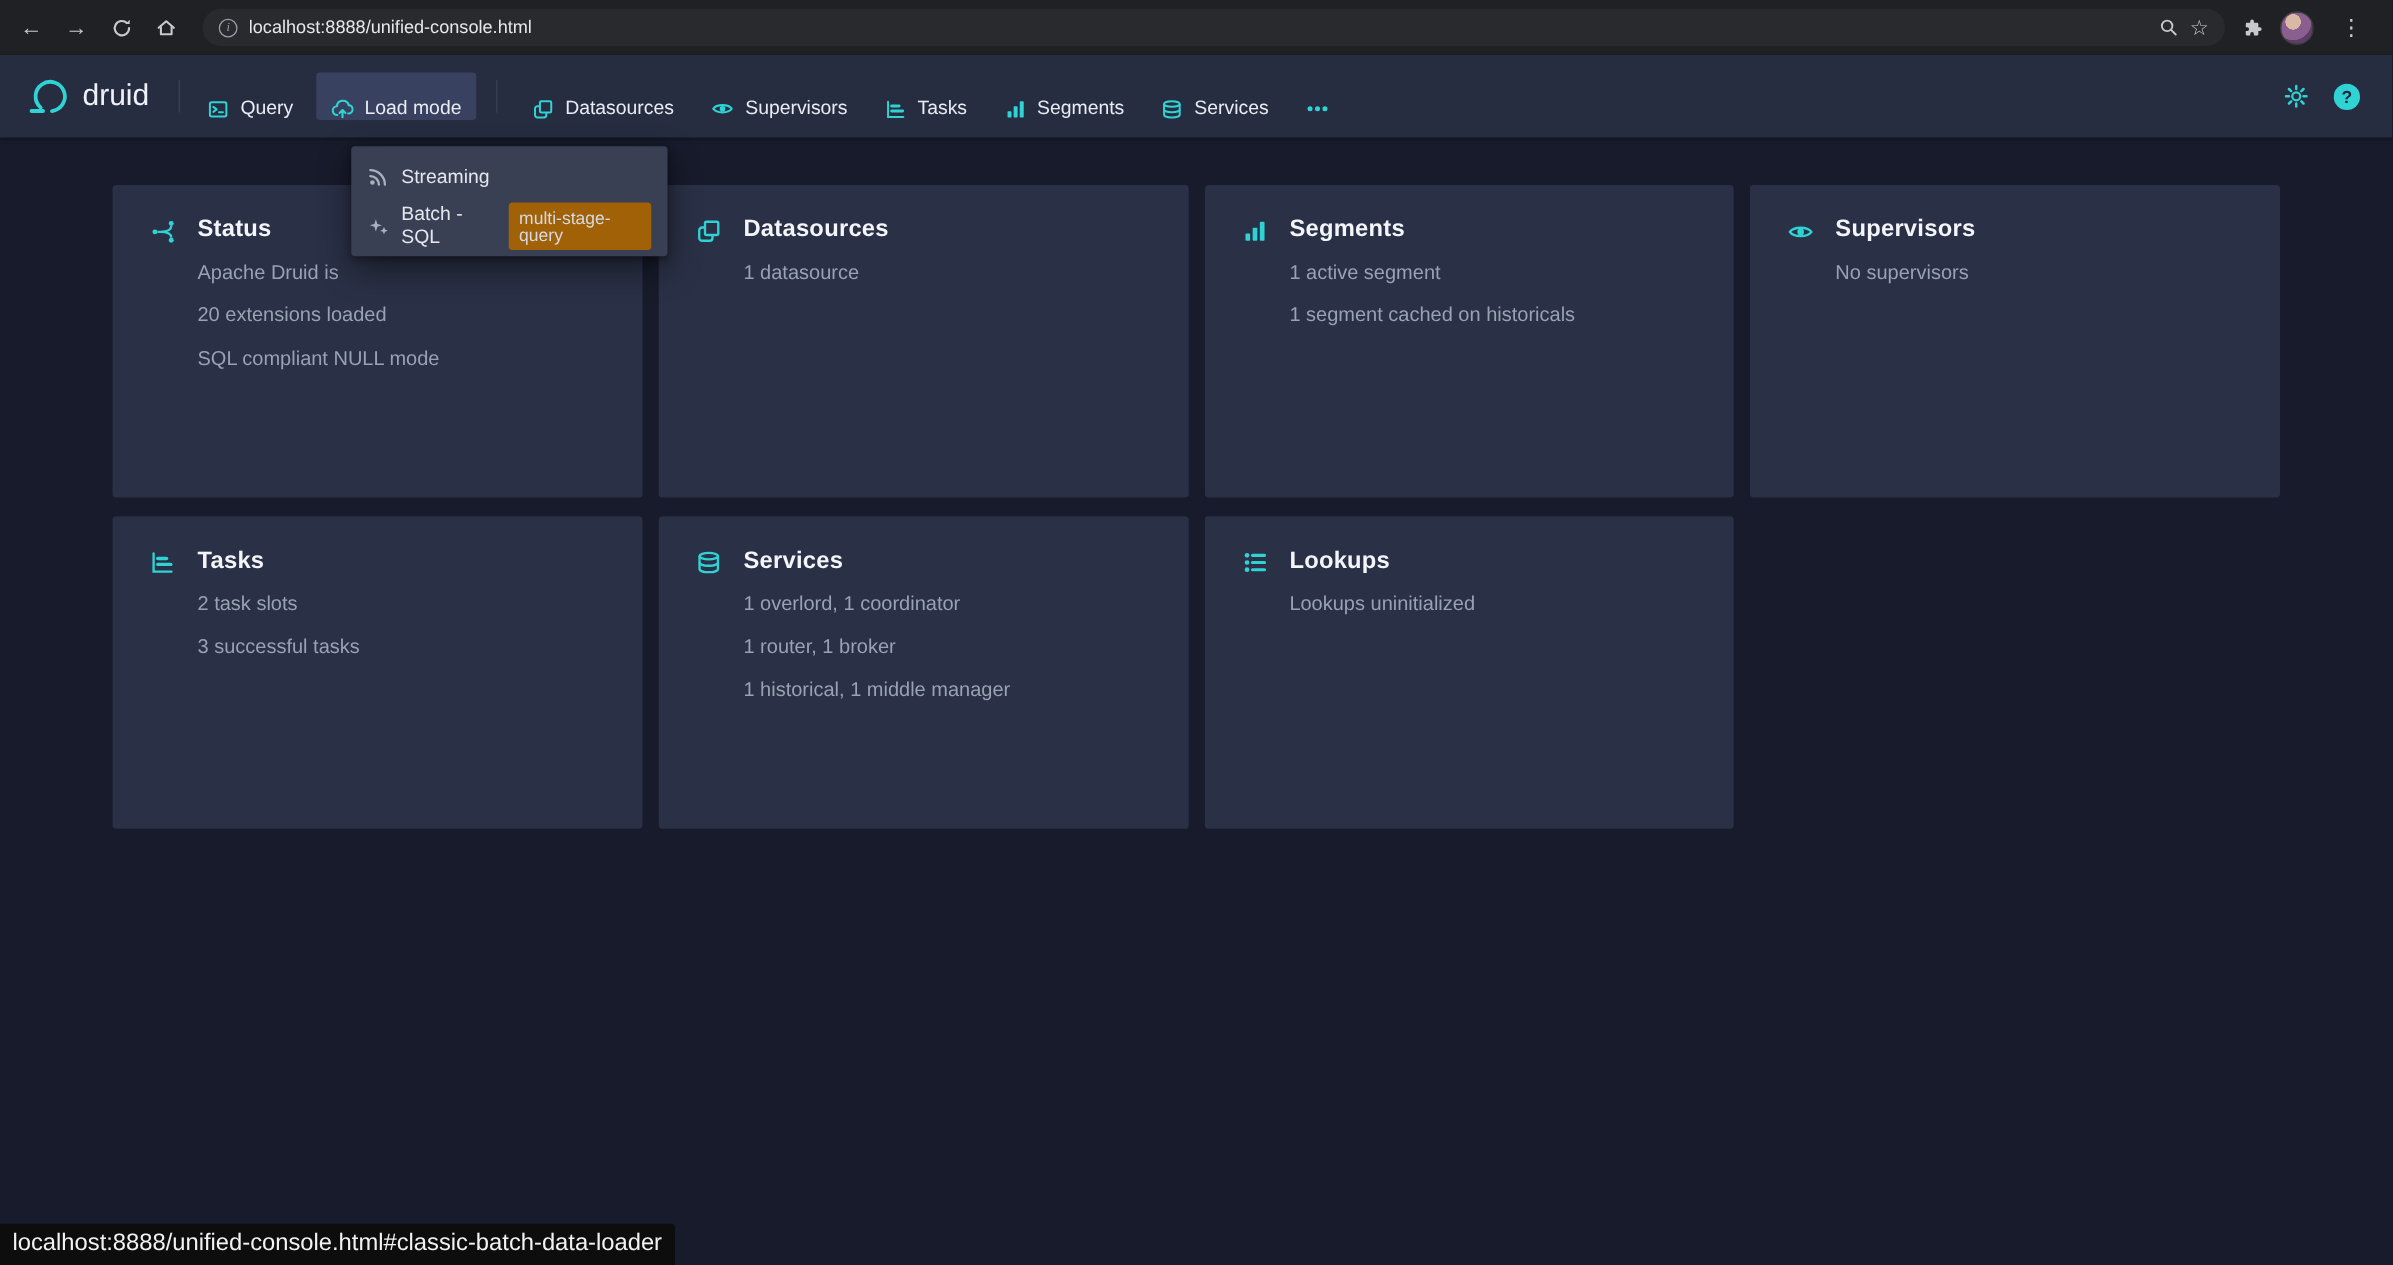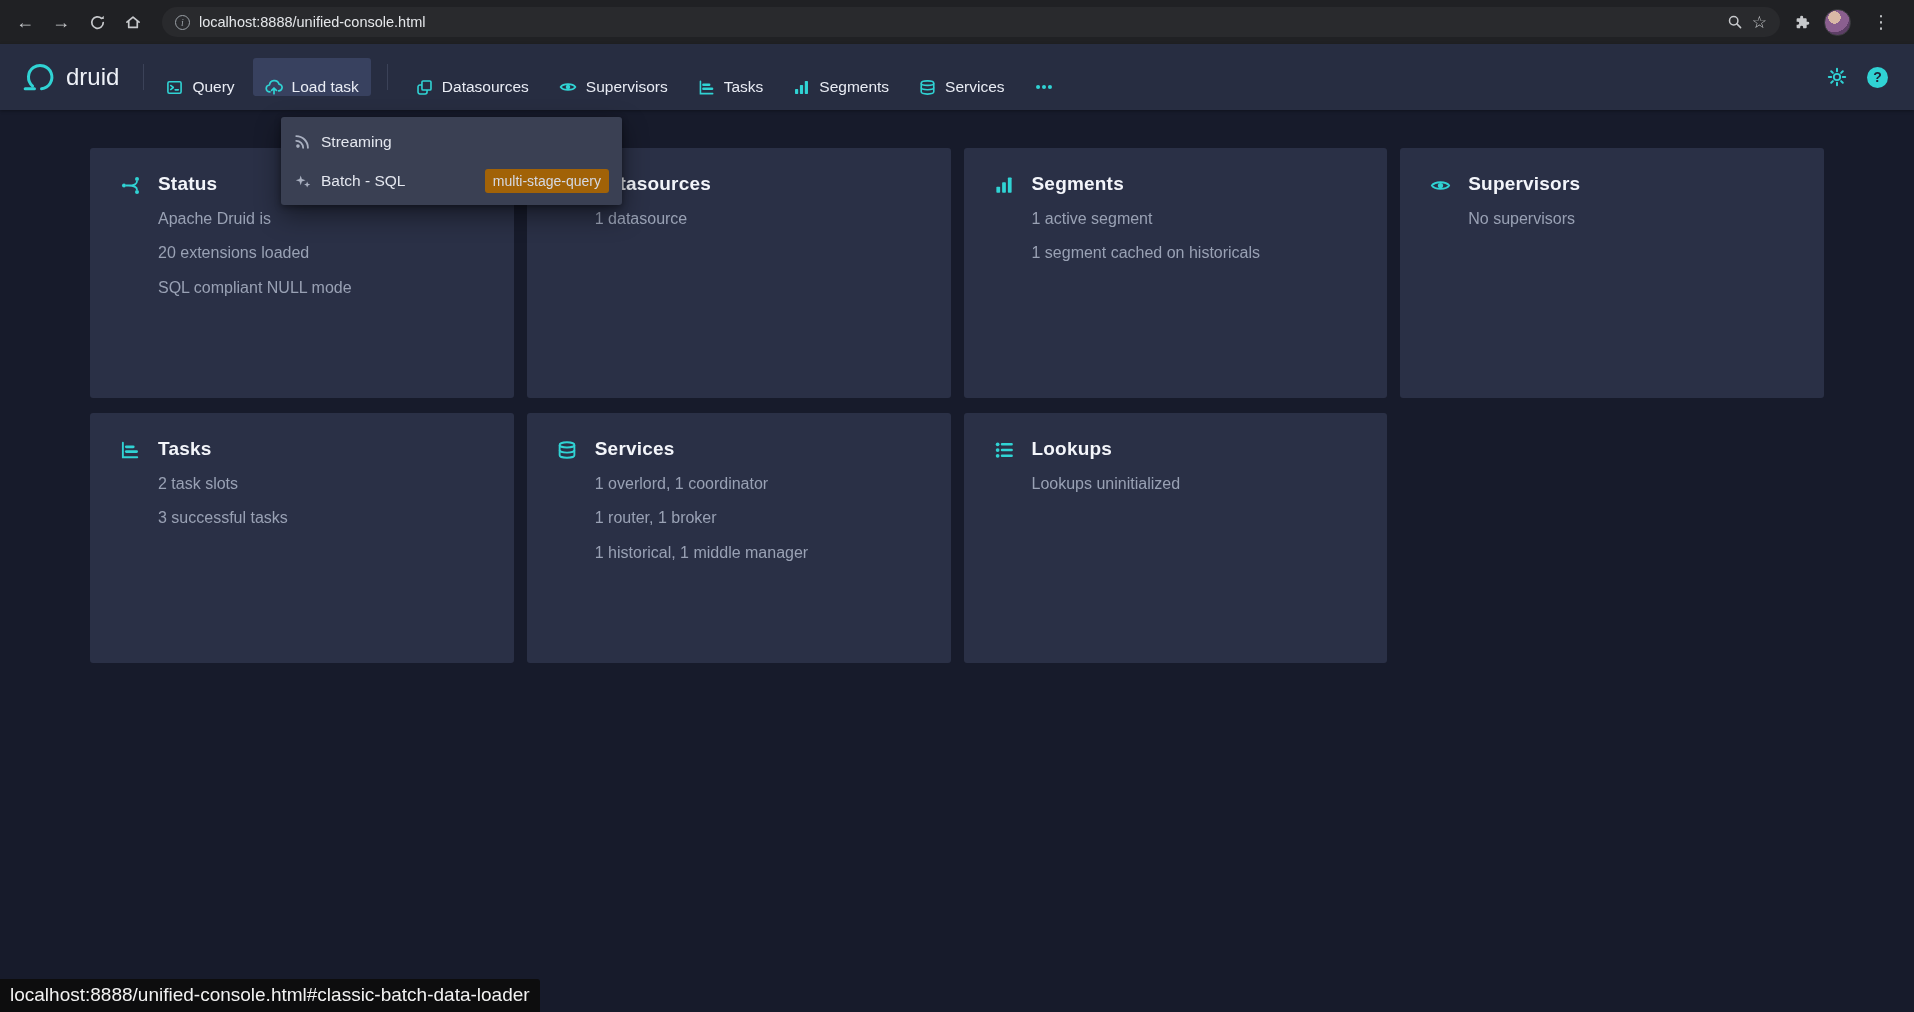--- a/index.html
+++ b/index.html
@@ -45,21 +45,21 @@
   
   .cards{position:absolute;top:110px;left:0;right:0;padding:38px 90px;display:grid;
         grid-template-columns:repeat(4,1fr);gap:15px 13px;}
   .card{position:relative;background:#2a3046;border-radius:3px;height:250px;
         padding:25px 24px 0 68px;cursor:pointer;}
   .card-icon{position:absolute;left:30px;top:27px;color:var(--accent);display:flex;}
   .card h2{margin:0 0 15px;font-size:19px;font-weight:bold;color:#f3f5fa;letter-spacing:.2px;}
   .card .ln{margin:0 0 16px;font-size:16px;color:#99a1b4;line-height:1.15;}
 
   
-  .menu{position:absolute;left:281px;top:117px;width:341px;background:#3a4053;border-radius:3px;
+  .menu{position:absolute;left:281px;top:117px;width:253px;background:#3a4053;border-radius:3px;
         padding:5px;z-index:50;box-shadow:0 2px 6px rgba(0,0,0,.35),0 10px 26px rgba(0,0,0,.45);}
   .mitem{display:flex;align-items:center;gap:10px;height:39px;padding:0 8px;border-radius:2px;
         color:#e4e7ef;font-size:15.5px;cursor:pointer;}
   .mitem.hl{background:#4b5269;}
   .micon{color:#a9b0c0;display:flex;flex:0 0 auto;}
   .mtag{margin-left:auto;background:#a16207;color:#d5d9e4;font-size:14px;line-height:1;
         padding:5px 8px;border-radius:3px;}
 
   
   .statusbar{position:absolute;left:0;bottom:0;background:#0d0d0e;color:#f2f2f2;font-size:19px;
@@ -132,21 +132,21 @@
       <span>Query</span>
     </div>
 
     <div class="navitem active">
       <span class="ic-a">
         <svg width="18" height="18" viewBox="0 0 16 16" fill="none" stroke="currentColor" stroke-width="1.5" stroke-linecap="round" stroke-linejoin="round">
             <path d="M4.4 12.4a3.1 3.1 0 0 1-.4-6.2 4.3 4.3 0 0 1 8.4-.8 3 3 0 0 1-.4 6"></path>
             <path d="M8 14V9.2M5.9 11 8 8.9l2.1 2.1"></path>
           </svg>
       </span>
-      <span>Load task</span>
+      <span>Load mode</span>
     </div>
 
     <div class="vdiv"></div>
 
     <div class="navitem">
       <span class="ic-a">
         <svg width="17" height="17" viewBox="0 0 16 16" fill="none" stroke="currentColor" stroke-width="1.5" stroke-linejoin="round">
             <rect x="5.6" y="1.9" width="8.5" height="8.5" rx="1"></rect>
             <path d="M10.4 10.4v1.9a1.8 1.8 0 0 1-1.8 1.8H3.7a1.8 1.8 0 0 1-1.8-1.8V7.4a1.8 1.8 0 0 1 1.8-1.8h1.9"></path>
           </svg>

